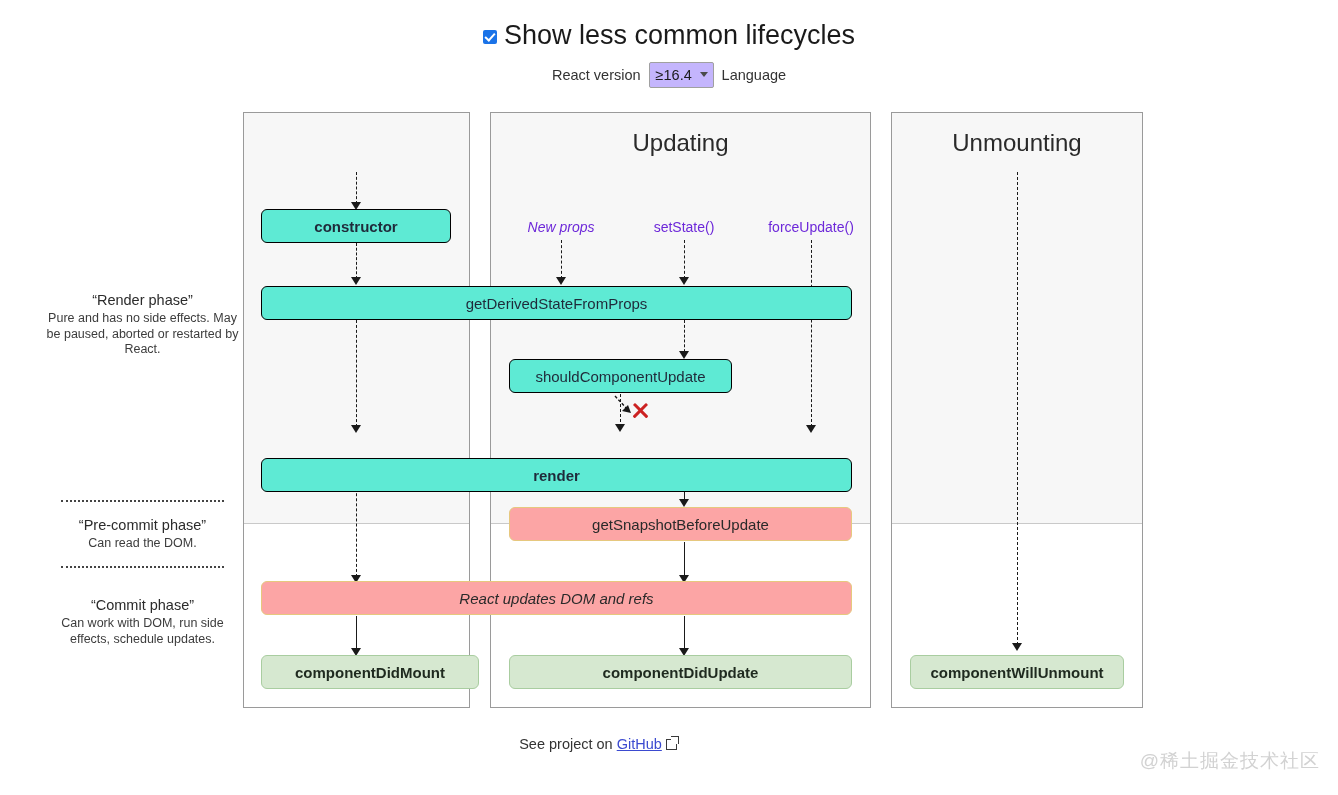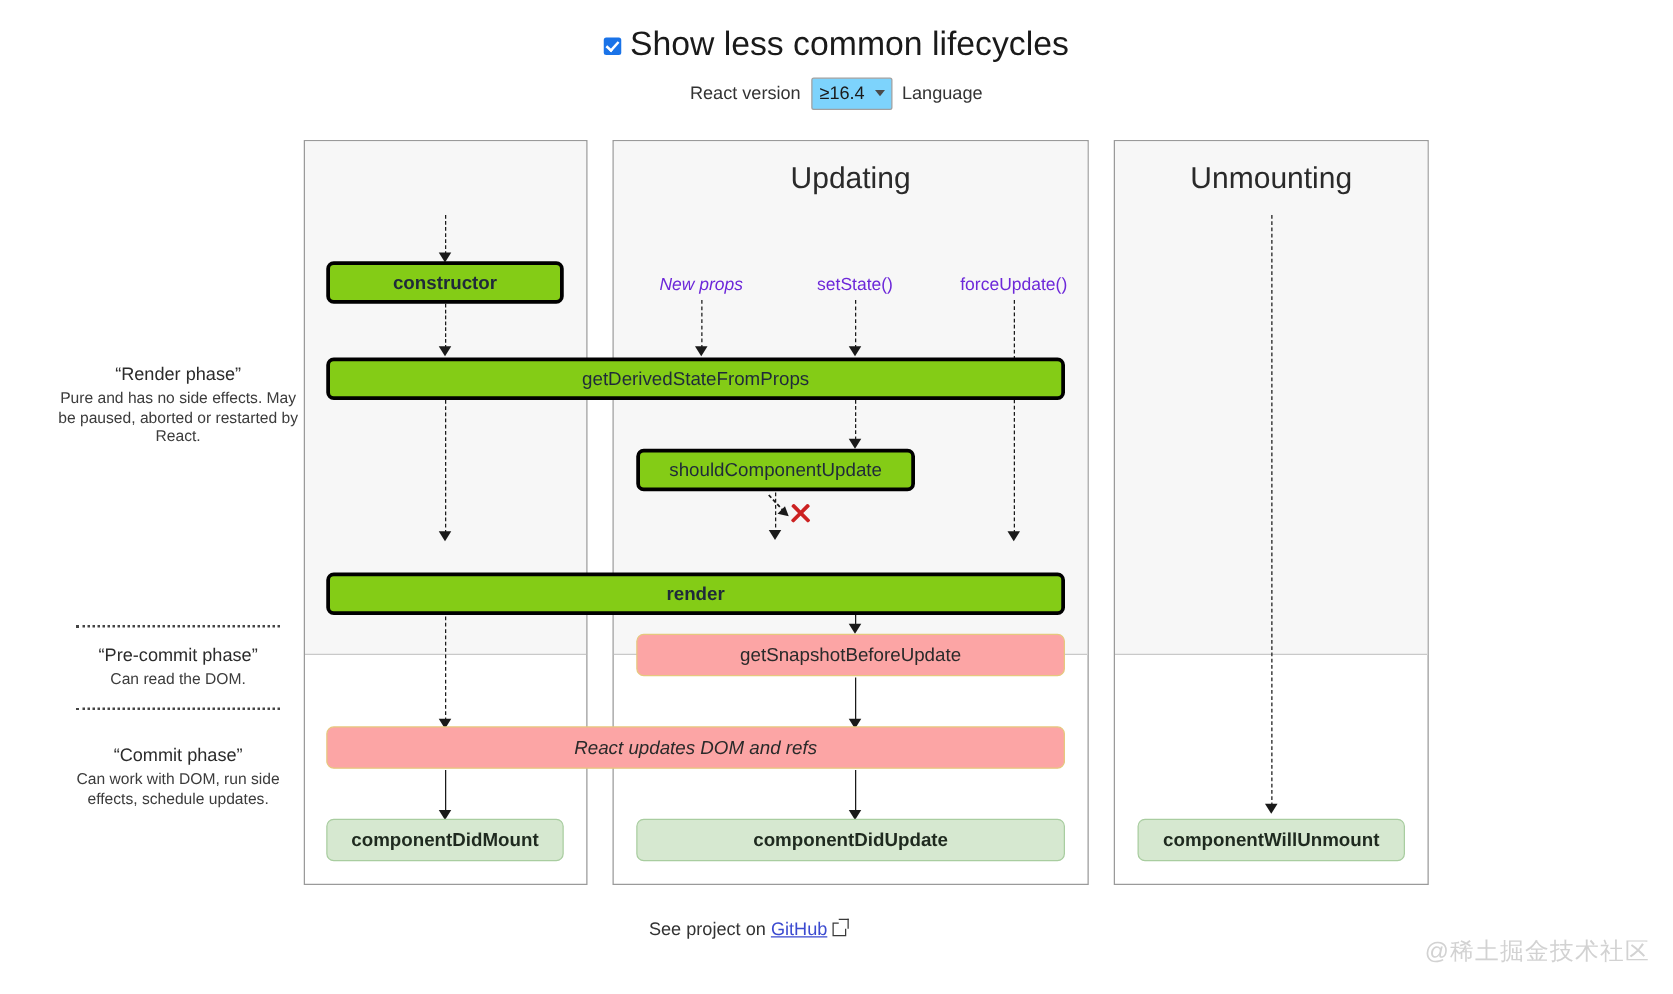--- a/index.html
+++ b/index.html
@@ -61,21 +61,21 @@
     font-size: 14.5px;
     color: #333333;
   }
   .ctrl-label { white-space: nowrap; }
   .select-box {
     display: inline-flex;
     align-items: center;
     justify-content: space-between;
     gap: 6px;
     border: 1px solid #a0a0a0;
-    background: #7dd3fc;
+    background: #c4b5fd;
     border-radius: 2px;
     padding: 2px 5px 3px 6px;
     font-size: 14.5px;
     color: #1a1a1a;
     height: 19px;
     box-sizing: content-box;
   }
   .select-version { min-width: 52px; }
   .select-language { width: 158px; }
   .caret {
@@ -174,22 +174,22 @@
     border-radius: 6px;
     display: flex;
     align-items: center;
     justify-content: center;
     font-size: 15px;
     line-height: 1;
     height: 34px;
     z-index: 6;
   }
   .box-blue {
-    background: #84cc16;
-    border: 3px solid #000000;
+    background: #5eead4;
+    border: 1px solid #000000;
     color: #1f2a3a;
   }
   .box-orange {
     background: #fca5a5;
     border: 1px solid #e6c87e;
     color: #2a2a2a;
   }
   .box-green {
     background: #d6e8d0;
     border: 1px solid #a9cda0;
@@ -396,21 +396,21 @@
 <div class="box box-blue" style="left:261px; top:286px; width:591px;">getDerivedStateFromProps</div>
 
 <div class="box box-blue" style="left:509px; top:359px; width:223px;">shouldComponentUpdate</div>
 
 <div class="box box-blue b" style="left:261px; top:458px; width:591px;">render</div>
 
 <div class="box box-orange" style="left:509px; top:507px; width:343px;">getSnapshotBeforeUpdate</div>
 
 <div class="box box-orange i" style="left:261px; top:581px; width:591px;">React updates DOM and refs</div>
 
-<div class="box box-green b" style="left:261px; top:655px; width:190px;">componentDidMount</div>
+<div class="box box-green b" style="left:261px; top:655px; width:218px;">componentDidMount</div>
 
 <div class="box box-green b" style="left:509px; top:655px; width:343px;">componentDidUpdate</div>
 
 <div class="box box-green b" style="left:910px; top:655px; width:214px;">componentWillUnmount</div>
 
 <div class="footer">
   <span>See project on</span>
   <a href="#">GitHub</a><span class="ext-icon"></span>
 </div>
 <div class="watermark">@稀土掘金技术社区</div>

